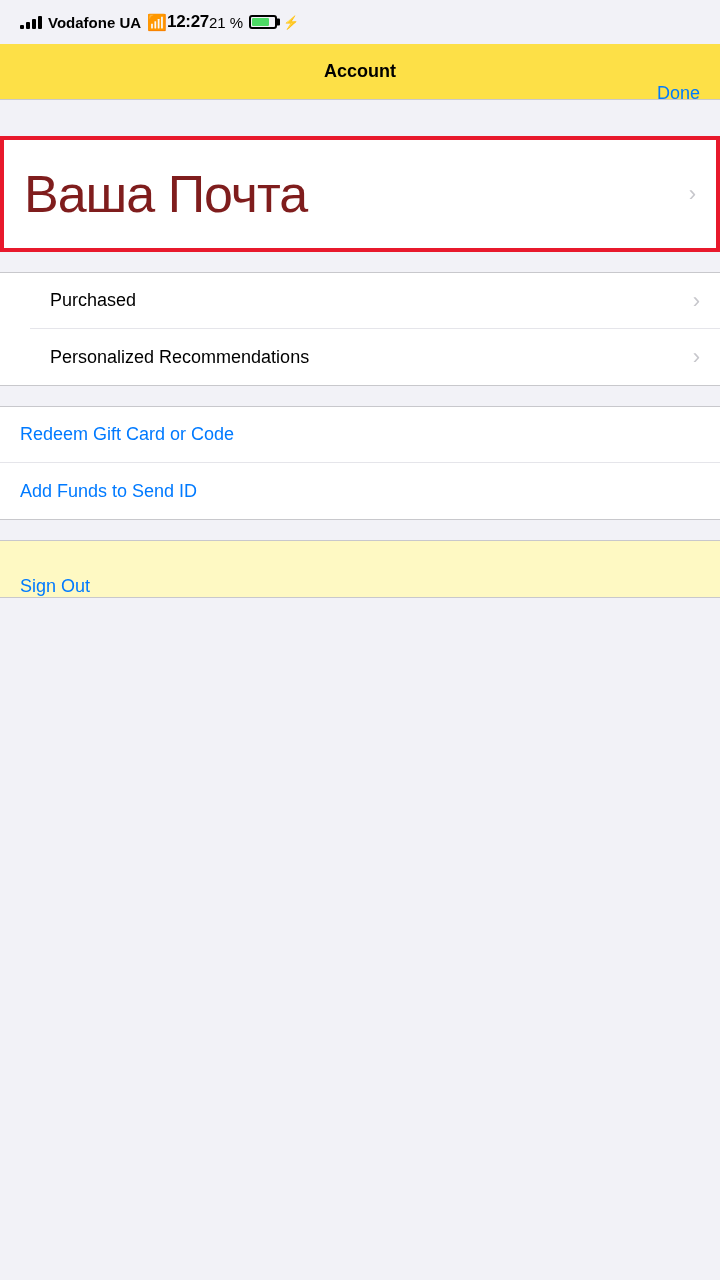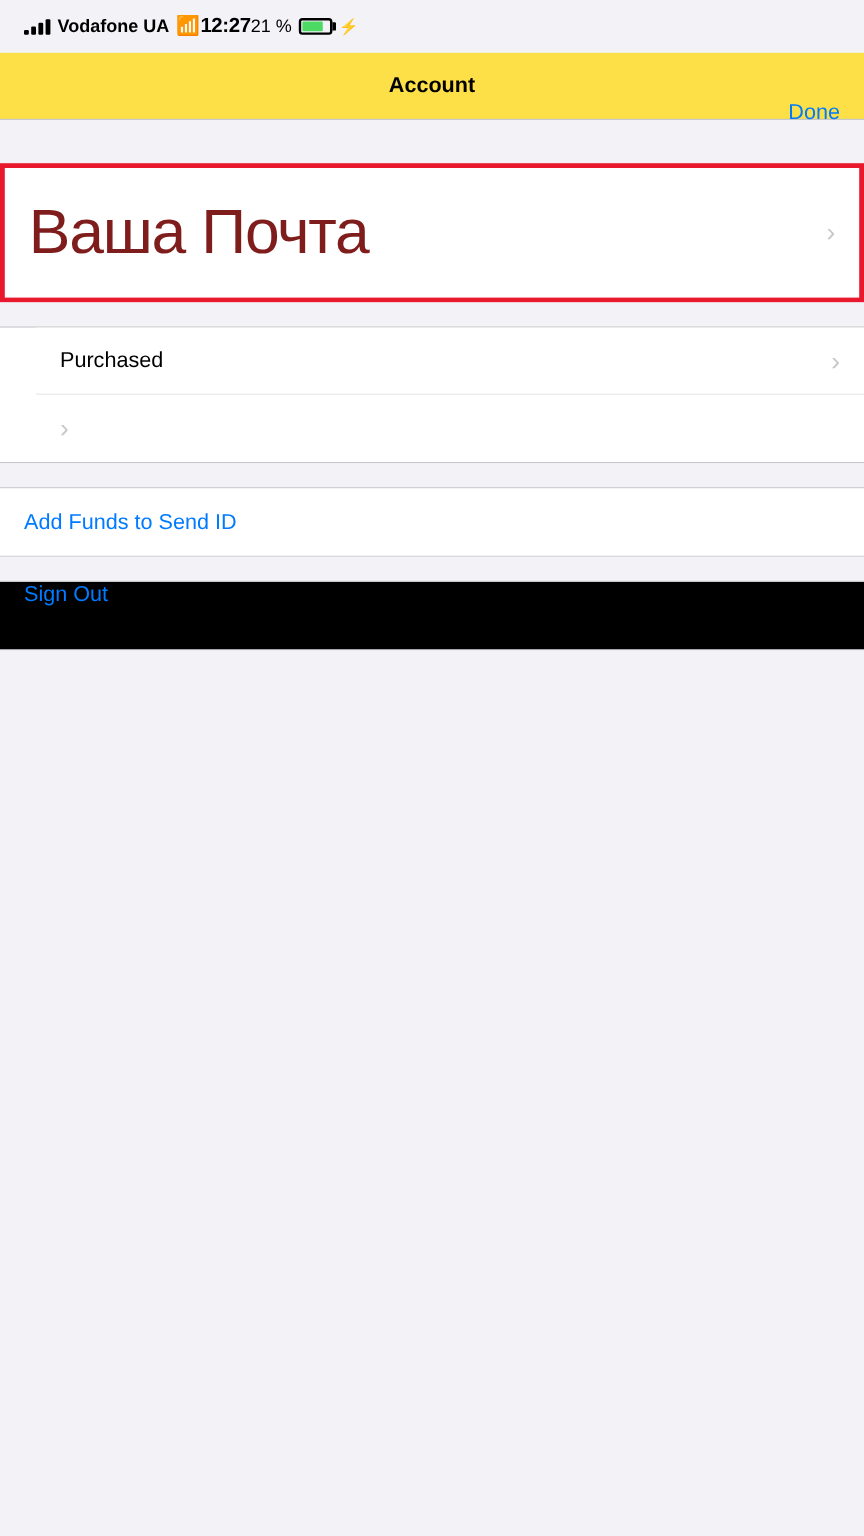--- a/index.html
+++ b/index.html
@@ -206,24 +206,24 @@
     }
 
     .sign-out-section {
       background-color: #ffffff;
       border-top: 1px solid #c8c8cc;
       border-bottom: 1px solid #c8c8cc;
     }
 
     .sign-out-item {
       display: flex;
-      align-items: flex-start;
+      align-items: flex-end;
       padding: 0 20px;
       height: 56px;
-      background-color: #000000;
+      background-color: #fef9c3;
       cursor: pointer;
     }
 
     .bottom-spacer {
       height: 400px;
       background-color: #f2f2f7;
     }
   </style>
 </head>
 <body>
@@ -264,27 +264,31 @@
 </div>
 
 <div class="section-spacer-small"></div>
 
 <div class="list-section">
   <div class="list-item">
     <span class="list-item-label">Purchased</span>
     <span class="chevron">›</span>
   </div>
   <div class="list-item">
+    <span class="list-item-label">Personalized Recommendations</span>
     <span class="chevron">›</span>
   </div>
 </div>
 
 <div class="section-spacer-small"></div>
 
 <div class="blue-section">
+  <div class="list-item">
+    <span class="list-item-label-blue">Redeem Gift Card or Code</span>
+  </div>
   <div class="list-item">
     <span class="list-item-label-blue">Add Funds to Send ID</span>
   </div>
 </div>
 
 <div class="section-spacer-small"></div>
 
 <div class="sign-out-section">
   <div class="sign-out-item">
     <span class="list-item-label-blue">Sign Out</span>

